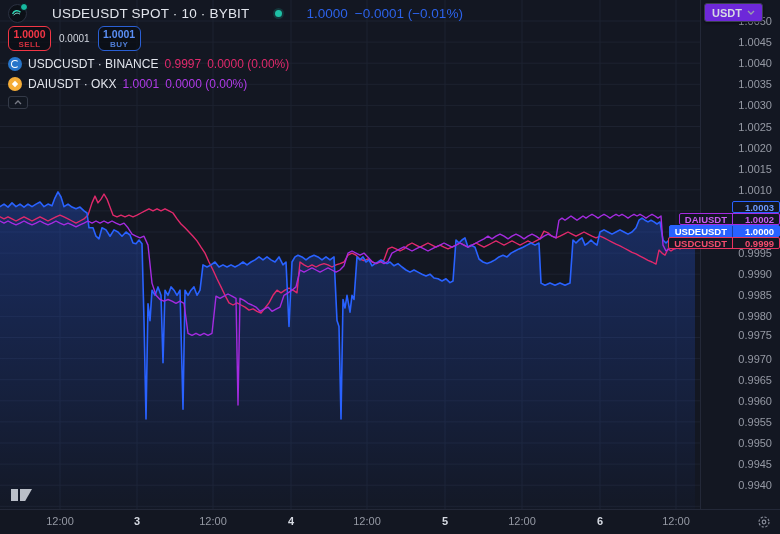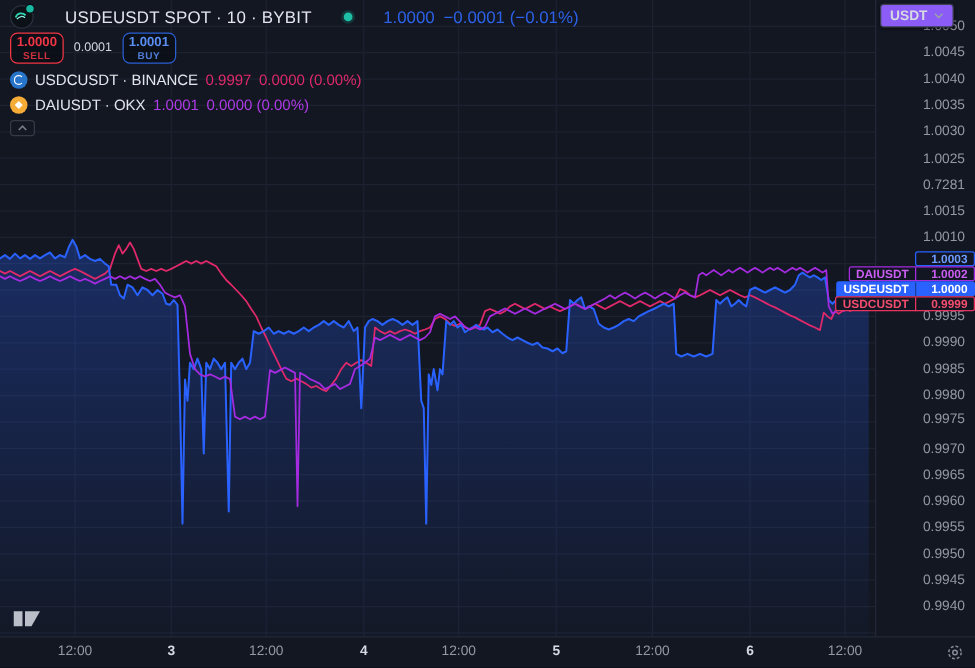--- a/index.html
+++ b/index.html
@@ -53,21 +53,21 @@
   .spread{color:#d3d7e0;font-size:10px;}
   .cmp-row{gap:6px;height:15px;margin-top:5px;}
   .cmp-name{color:#e2e5ec;font-size:12px;}
   .cmp-vals{font-size:12px;}
   .cmp-vals .chg{margin-left:6px;}
   .collapse-btn{margin-top:5px;width:20px;height:13px;border:1px solid #343a48;border-radius:3px;
         background:rgba(19,23,34,.6);display:flex;align-items:center;justify-content:center;
         padding:0;cursor:pointer;}
   
   .usdt-btn{position:absolute;top:3px;right:17px;height:19px;z-index:9;display:flex;
-        align-items:center;gap:5px;padding:0 7px;background:#8b5cf6;border:1px solid #3a404e;
+        align-items:center;gap:5px;padding:0 7px;background:#6d28d9;border:1px solid #3a404e;
         border-radius:3px;color:#d6dae2;font-size:11px;font-weight:600;cursor:pointer;
         font-family:inherit;box-shadow:0 1px 3px rgba(0,0,0,.5);}
   .tv-logo{position:absolute;left:10px;top:488px;z-index:5;cursor:pointer;opacity:.92;}
 </style>
 </head>
 <body>
 
 <div class="stage">
 
   <svg id="plot" width="700" height="510">
@@ -116,21 +116,21 @@
       <polyline points="0,221.0 4,223.1 8,221.0 12,223.1 16,224.8 20,223.1 24,221.0 28,223.1 32,224.8 36,223.1 40,221.0 44,223.1 48,224.8 52,223.1 56,221.0 60,223.1 64,224.8 68,223.1 72,224.8 76,226.9 80,224.8 84,223.1 88,221.0 92,223.1 96,221.0 100,223.1 104,221.0 108,223.1 112,221.0 116,223.1 120,224.8 124,223.1 128,227.8 132,234.1 136,236.2 140,237.9 144,236.2 148,245.1 152,283.1 156,295.3 160,299.5 164,301.2 168,299.5 172,301.2 176,303.3 180,301.2 184,303.3 188,333.3 192,335.4 196,333.3 200,335.4 204,333.3 208,335.4 212,333.3 216,296.1 220,298.3 224,296.1 228,294.0 232,296.1 236,298.3 238,405.0 240,298.3 244,300.4 248,303.3 252,305.0 256,307.1 260,311.3 264,309.2 268,307.1 272,311.3 276,309.2 280,307.1 284,295.3 288,292.8 292,290.2 296,286.9 300,270.0 304,272.1 308,270.0 312,267.9 316,270.0 320,272.1 324,270.0 328,267.9 332,270.0 336,272.1 340,270.0 344,265.8 348,253.1 352,251.0 356,253.1 360,255.2 364,253.1 368,257.3 372,261.5 376,263.6 380,261.5 384,263.6 388,261.5 392,253.1 396,251.0 400,248.9 404,246.8 408,248.9 412,251.0 416,248.9 420,246.8 424,248.9 428,251.0 432,248.9 436,246.8 440,245.1 444,243.0 448,245.1 452,247.2 456,245.1 460,243.0 464,245.1 468,247.2 472,245.1 476,243.0 480,240.9 484,238.8 488,236.2 492,238.8 496,236.2 500,234.1 504,236.2 508,238.8 512,236.2 516,234.1 520,236.2 524,238.8 528,236.2 532,234.1 536,236.2 540,238.8 544,236.2 548,234.1 552,236.2 556,237.9 559,220.2 562,218.1 565,220.2 568,218.1 571,216.0 574,218.1 577,220.2 580,218.1 583,216.0 586,218.1 589,216.0 592,214.3 595,216.0 598,218.1 601,216.0 604,214.3 607,216.0 610,218.1 613,216.0 616,214.3 619,216.0 622,214.3 625,216.0 628,218.1 631,216.0 634,214.3 637,216.0 640,214.3 643,216.0 646,218.1 649,216.0 652,214.3 655,216.0 658,218.1 661,216.0 663,245.1 666,251.0 669,248.9 672,246.8 675,248.9 678,246.8 681,245.1 684,243.0 687,240.0 690,232.0 695,224.0" fill="none" stroke="#a42be0" stroke-width="1.4" stroke-linejoin="round" stroke-linecap="round"></polyline>
     </svg>
 
   <div class="price-axis" id="price-axis">
       <div class="pa-label" style="top: 15px;">1.0050</div>
       <div class="pa-label" style="top: 36.1px;">1.0045</div>
       <div class="pa-label" style="top: 57.2px;">1.0040</div>
       <div class="pa-label" style="top: 78.3px;">1.0035</div>
       <div class="pa-label" style="top: 99.4px;">1.0030</div>
       <div class="pa-label" style="top: 120.5px;">1.0025</div>
-      <div class="pa-label" style="top: 141.6px;">0.7281</div>
+      <div class="pa-label" style="top: 141.6px;">1.0020</div>
       <div class="pa-label" style="top: 162.7px;">1.0015</div>
       <div class="pa-label" style="top: 183.8px;">1.0010</div>
       <div class="pa-label" style="top: 247.1px;">0.9995</div>
       <div class="pa-label" style="top: 268.2px;">0.9990</div>
       <div class="pa-label" style="top: 289.3px;">0.9985</div>
       <div class="pa-label" style="top: 310.4px;">0.9980</div>
       <div class="pa-label" style="top: 329px;">0.9975</div>
       <div class="pa-label" style="top: 352.6px; text-align: center;">0.9970</div>
       <div class="pa-label" style="top: 373.7px;">0.9965</div>
       <div class="pa-label" style="top: 394.8px;">0.9960</div>

